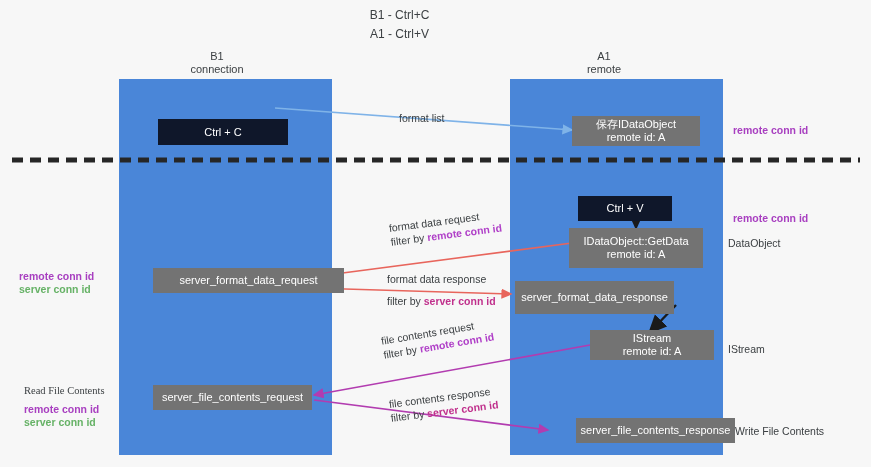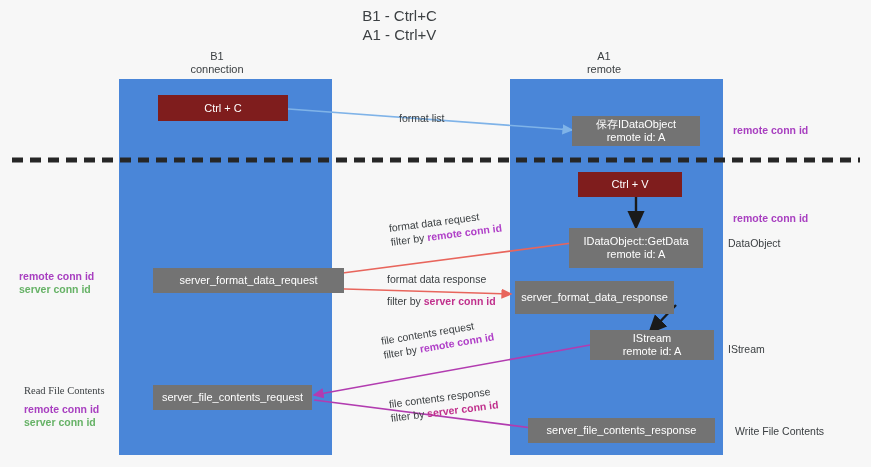--- a/index.html
+++ b/index.html
@@ -10,26 +10,26 @@
     color:#3c4043;
     overflow:hidden;
   }
   #stage{position:relative;width:871px;height:467px;}
   svg#wires{position:absolute;left:0;top:0;width:871px;height:467px;pointer-events:none;}
 
   .lane{position:absolute;background:#4a86d8;}
   .lane-head{position:absolute;text-align:center;font-size:11px;line-height:13px;color:#3c4043;}
 
   .title{position:absolute;left:0;top:6px;width:799px;text-align:center;
-         font-size:15px;line-height:19px;color:#3c4043;}
+         font-size:12px;line-height:19px;color:#3c4043;}
 
   .box{position:absolute;box-sizing:border-box;display:flex;align-items:center;
        justify-content:center;text-align:center;color:#ffffff;font-size:11px;
        line-height:13px;padding:2px 4px;}
-  .box.green{background:#7f1d1d;}
+  .box.green{background:#0f172a;margin-top:24px;}
   .box.orange{background:#737373;}
 
   .lbl{position:absolute;font-size:10.5px;line-height:14px;color:#3c4043;white-space:nowrap;}
   .lbl.rot{transform-origin:left top;}
   .kw-purple{color:#b040c8;font-weight:bold;}
   .kw-magenta{color:#c0308c;font-weight:bold;}
   .side{position:absolute;font-size:10.5px;line-height:14px;white-space:nowrap;}
   .side.purple{color:#a83fc0;font-weight:bold;}
   .side.green{color:#66b266;font-weight:bold;}
   .side.plain{color:#3c4043;font-weight:normal;}
@@ -91,21 +91,21 @@
 
   <div class="box green" style="left:158px;top:95px;width:130px;height:26px;">
     <span>Ctrl + C</span>
   </div>
 
   <div class="box orange" style="left:572px;top:116px;width:128px;height:30px;flex-direction:column;">
     <span>保存IDataObject</span>
     <span>remote id: A</span>
   </div>
 
-  <div class="box green" style="left:578px;top:172px;width:104px;height:25px;text-align:center;">
+  <div class="box green" style="left:578px;top:172px;width:94px;height:25px;text-align:center;">
     <span>Ctrl + V</span>
   </div>
 
   <div class="box orange" style="left:569px;top:228px;width:134px;height:40px;flex-direction:column;">
     <span>IDataObject::GetData</span>
     <span>remote id: A</span>
   </div>
 
   <div class="box orange" style="left:153px;top:268px;width:191px;height:25px;">
     <span>server_format_data_request</span>
@@ -117,21 +117,21 @@
 
   <div class="box orange" style="left:590px;top:330px;width:124px;height:30px;flex-direction:column;">
     <span>IStream</span>
     <span>remote id: A</span>
   </div>
 
   <div class="box orange" style="left:153px;top:385px;width:159px;height:25px;">
     <span>server_file_contents_request</span>
   </div>
 
-  <div class="box orange" style="left:528px;top:418px;width:187px;height:25px;">
+  <div class="box orange" style="left:576px;top:418px;width:159px;height:25px;">
     <span>server_file_contents_response</span>
   </div>
 
   <div class="lbl" style="left:399px;top:102px;margin-top:9px;">format list</div>
 
   <div class="lbl rot" style="left:388px;top:221px;transform:rotate(-7.4deg);">
     <div>format data request</div>
     <div>
       <span>filter by </span><span class="kw-purple">remote conn id</span>
     </div>

